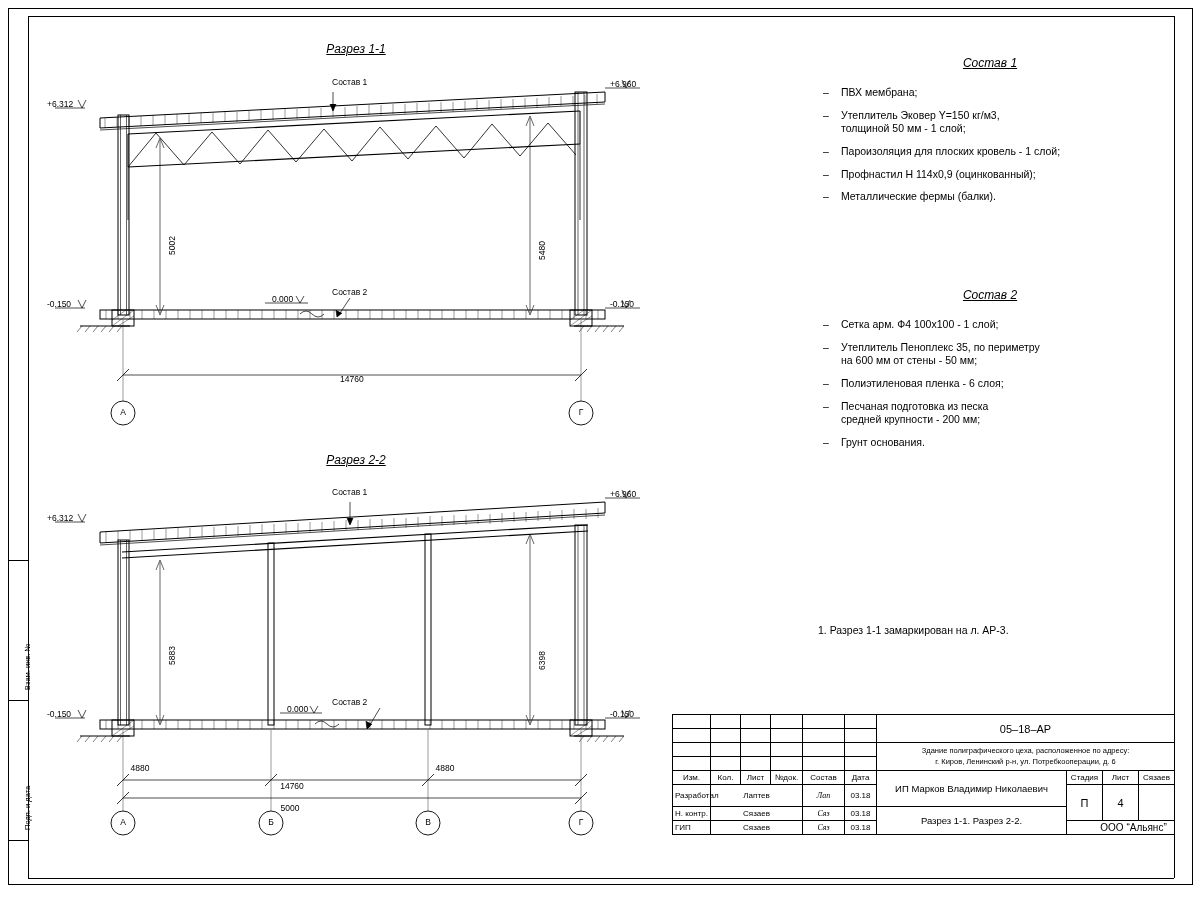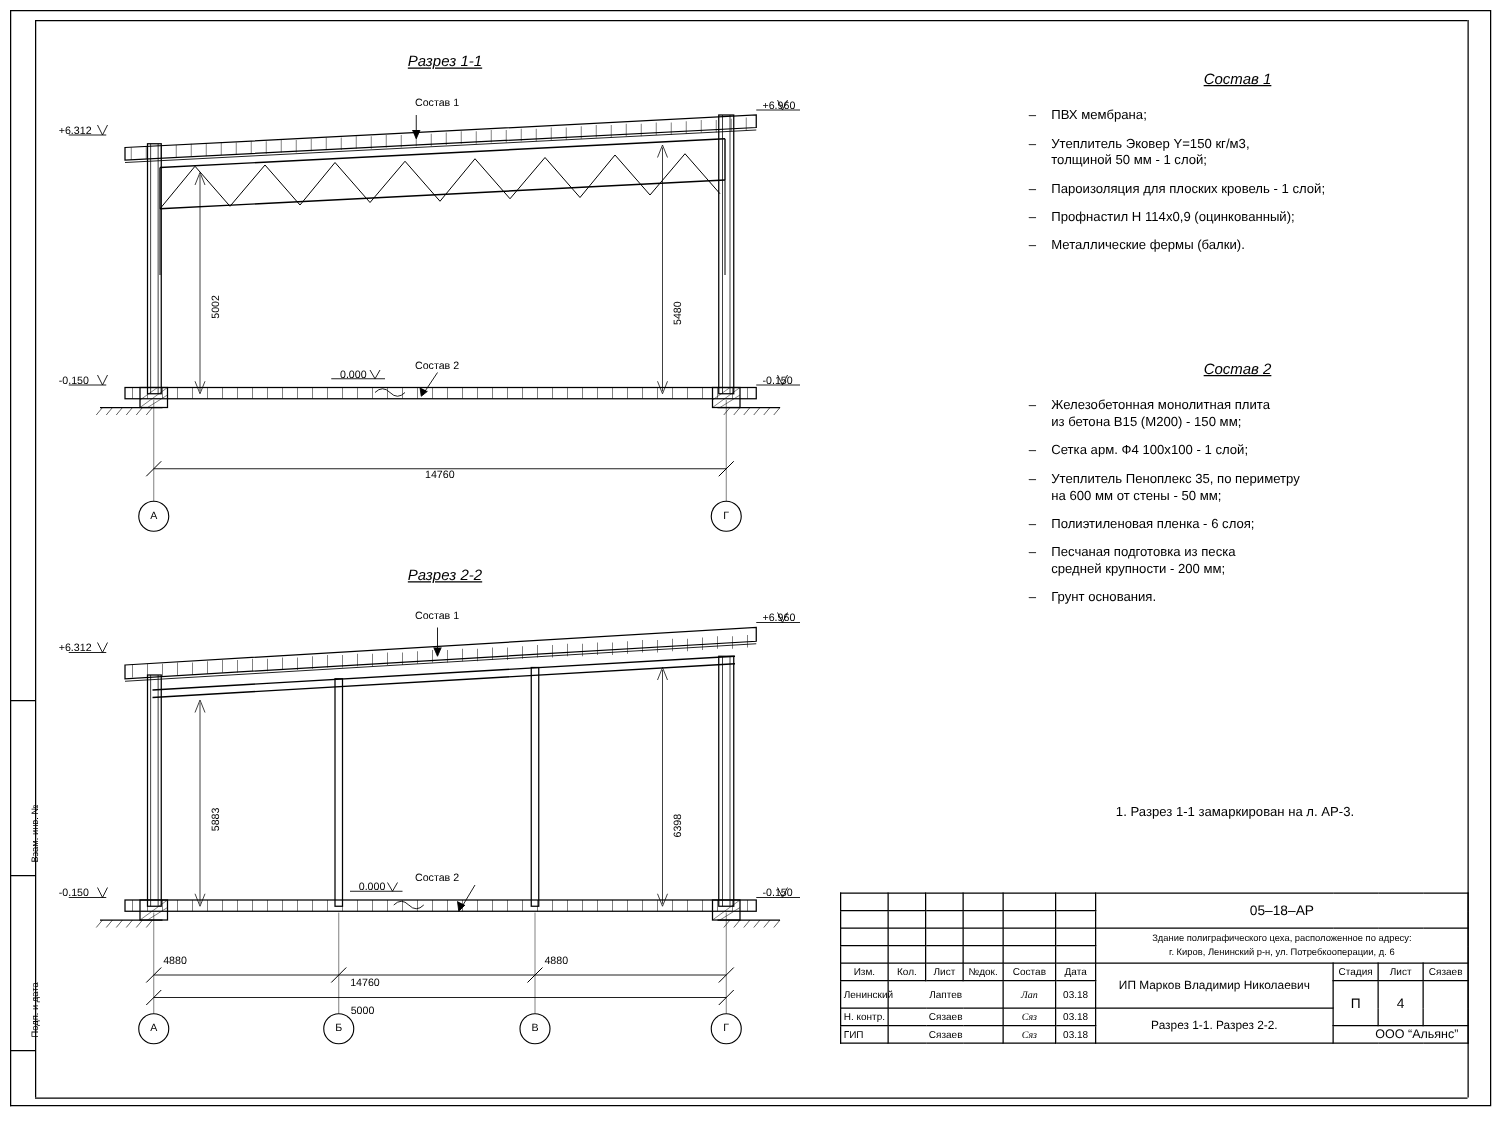--- a/index.html
+++ b/index.html
@@ -451,30 +451,29 @@
       <li>Утеплитель Эковер Y=150 кг/м3,<br>толщиной 50 мм - 1 слой;</li>
       <li>Пароизоляция для плоских кровель - 1 слой;</li>
       <li>Профнастил Н 114х0,9 (оцинкованный);</li>
       <li>Металлические фермы (балки).</li>
     </ul>
   </div>
 
   <div class="abs" style="left:815px;top:288px;width:350px;">
     <div class="title-ul" style="margin-bottom:16px;">Состав 2</div>
     <ul class="spec">
-      <li>Железобетонная  монолитная плита<br>из бетона В15 (М200)              - 150 мм;</li>
       <li>Сетка арм. Ф4 100х100 - 1 слой;</li>
       <li>Утеплитель Пеноплекс 35, по периметру<br>на 600 мм от стены                 - 50 мм;</li>
       <li>Полиэтиленовая пленка - 6 слоя;</li>
       <li>Песчаная подготовка из песка<br>средней крупности              - 200 мм;</li>
       <li>Грунт основания.</li>
     </ul>
   </div>
 
-  <div class="abs" style="left:818px;top:644px;width:340px;text-align:center;">
+  <div class="abs" style="left:818px;top:624px;width:340px;">
     <div class="txt" style="position:static;font-size:10.5px;">1. Разрез 1-1 замаркирован на л. АР-3.</div>
   </div>
 
   <div class="abs" style="left:672px;top:714px;width:502px;">
     <table class="stamp" style="width:502px;table-layout:fixed;">
       <colgroup>
         <col style="width:38px">
           <col style="width:30px">
           <col style="width:30px">
           <col style="width:32px">
@@ -529,21 +528,21 @@
         <td class="c xsm">Лист</td>
         <td class="c xsm">№док.</td>
         <td class="c xsm">Состав</td>
         <td class="c xsm">Дата</td>
         <td rowspan="2" class="c" style="font-size:9.5px;">ИП Марков Владимир Николаевич</td>
         <td class="c xsm">Стадия</td>
         <td class="c xsm">Лист</td>
         <td class="c xsm">Сязаев</td>
       </tr>
       <tr style="height:22px;">
-        <td class="xsm">Ленинский</td>
+        <td class="xsm">Разработал</td>
         <td class="c xsm" colspan="3">Лаптев</td>
         <td class="c sign">Лап</td>
         <td class="c xsm">03.18</td>
         <td class="c big" rowspan="2">П</td>
         <td class="c big" rowspan="2">4</td>
         <td class="c big" rowspan="2"></td>
       </tr>
       <tr>
         <td class="xsm">Н. контр.</td>
         <td class="c xsm" colspan="3">Сязаев</td>

